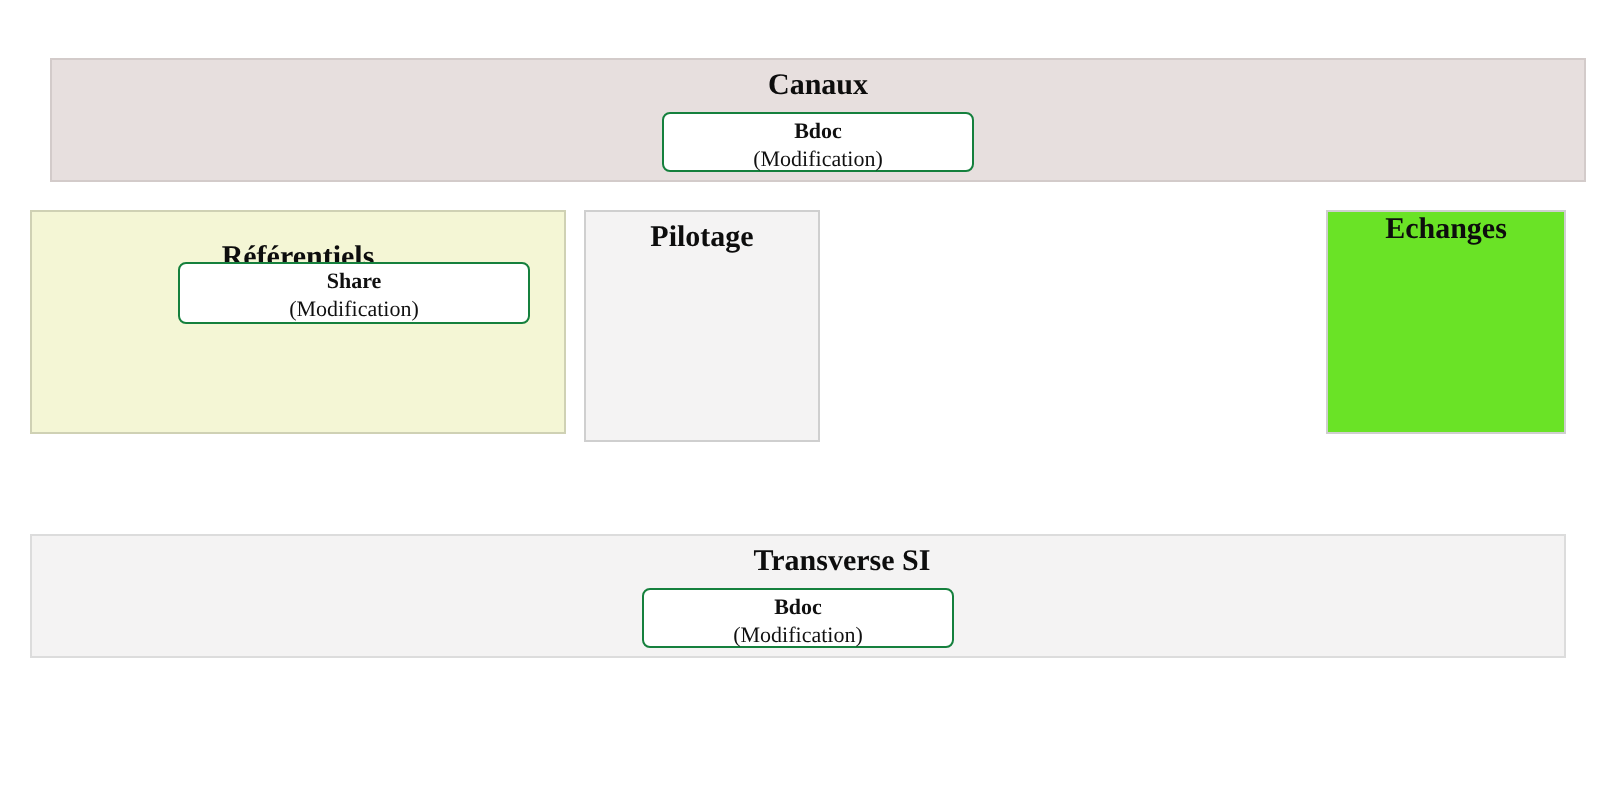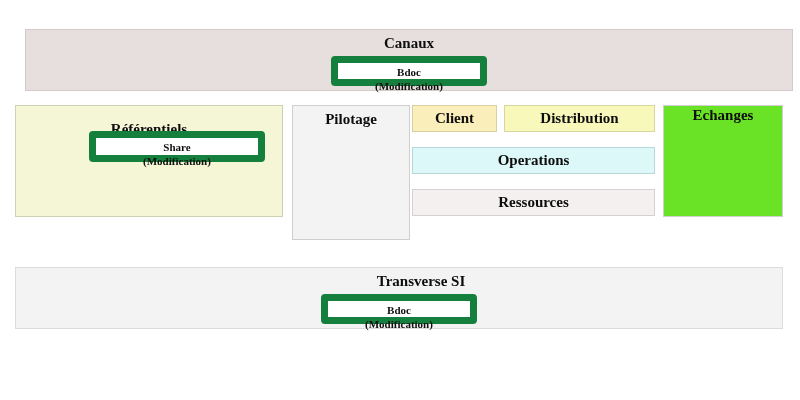--- a/index.html
+++ b/index.html
@@ -55,21 +55,21 @@
     height: 112px;
     background: #f4f6d5;
     border-color: #cfd1b4;
     padding-top: 15px;
   }
 
   #panel-pilotage {
     left: 292px;
     top: 105px;
     width: 118px;
-    height: 135px;
+    height: 116px;
     background: #f4f3f3;
     border-color: #cfcfcf;
     padding-top: 5px;
   }
 
   
   #group-metier {
     position: absolute;
     left: 412px;
     top: 105px;
@@ -155,37 +155,37 @@
     border-color: #dcdcdc;
     padding-top: 5px;
     padding-left: 44px;
   }
 
   
   .app-box {
     position: absolute;
     box-sizing: border-box;
     background: #ffffff;
-    border: 7px solid #15803d;
+    border: 1px solid #15803d;
     border-radius: 4px;
     text-align: center;
     padding-top: 3px;
   }
 
   .app-name {
     display: block;
     font-weight: bold;
     font-size: 11px;
     color: #101010;
     line-height: 1.25;
   }
 
   .app-state {
     display: block;
-    font-weight: bold;
+    font-weight: normal;
     font-size: 11px;
     color: #101010;
     line-height: 1.25;
   }
 
   #app-bdoc-canaux {
     left: 305px;
     top: 26px;
     width: 156px;
     height: 30px;
@@ -224,34 +224,20 @@
     <div class="app-box" id="app-share-referentiels">
       <span class="app-name">Share</span>
       <span class="app-state">(Modification)</span>
     </div>
   </div>
 
   <div class="panel" id="panel-pilotage">
     <span class="panel-title">Pilotage</span>
   </div>
 
-  <div id="group-metier">
-    <div class="metier-box" id="box-client">
-      <span class="panel-title">Client</span>
-    </div>
-    <div class="metier-box" id="box-distribution">
-      <span class="panel-title">Distribution</span>
-    </div>
-    <div class="metier-box" id="box-operations">
-      <span class="panel-title">Operations</span>
-    </div>
-    <div class="metier-box" id="box-ressources">
-      <span class="panel-title">Ressources</span>
-    </div>
-  </div>
 
   <div class="panel" id="panel-echanges">
     <span class="panel-title">Echanges</span>
   </div>
 
 
   <div class="panel" id="row-transverse">
     <span class="panel-title">Transverse SI</span>
     <div class="app-box" id="app-bdoc-transverse">
       <span class="app-name">Bdoc</span>

